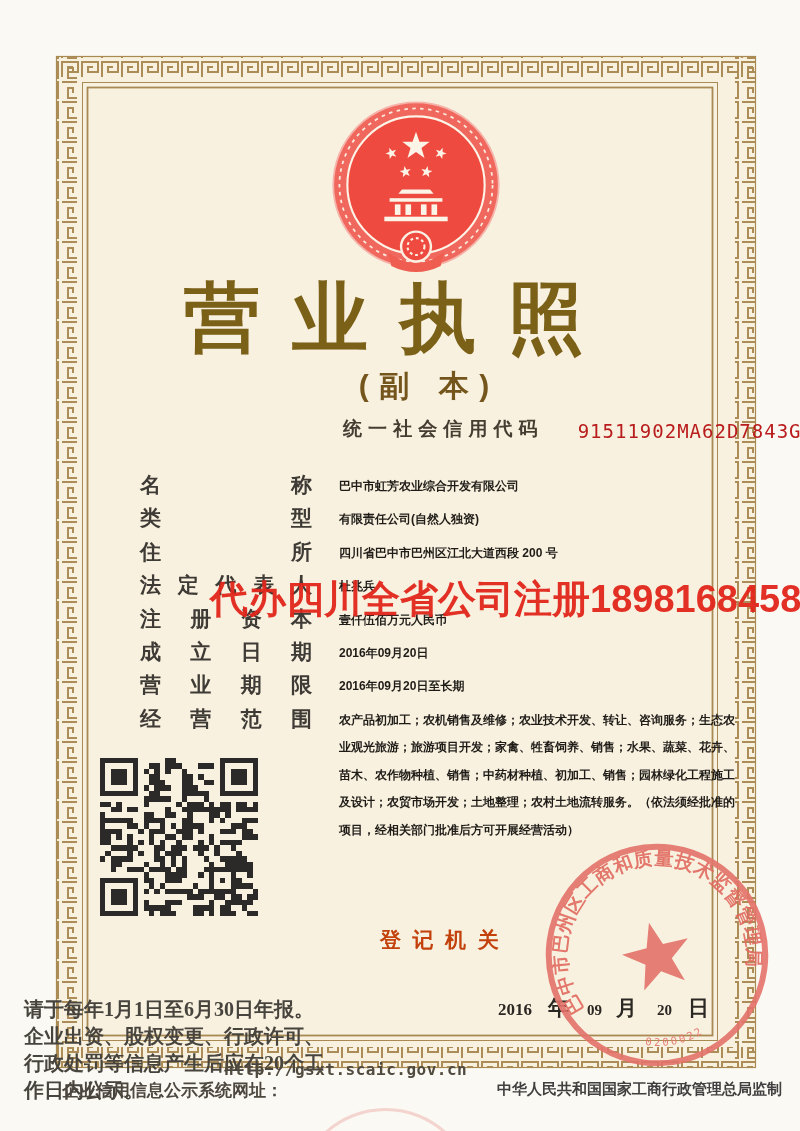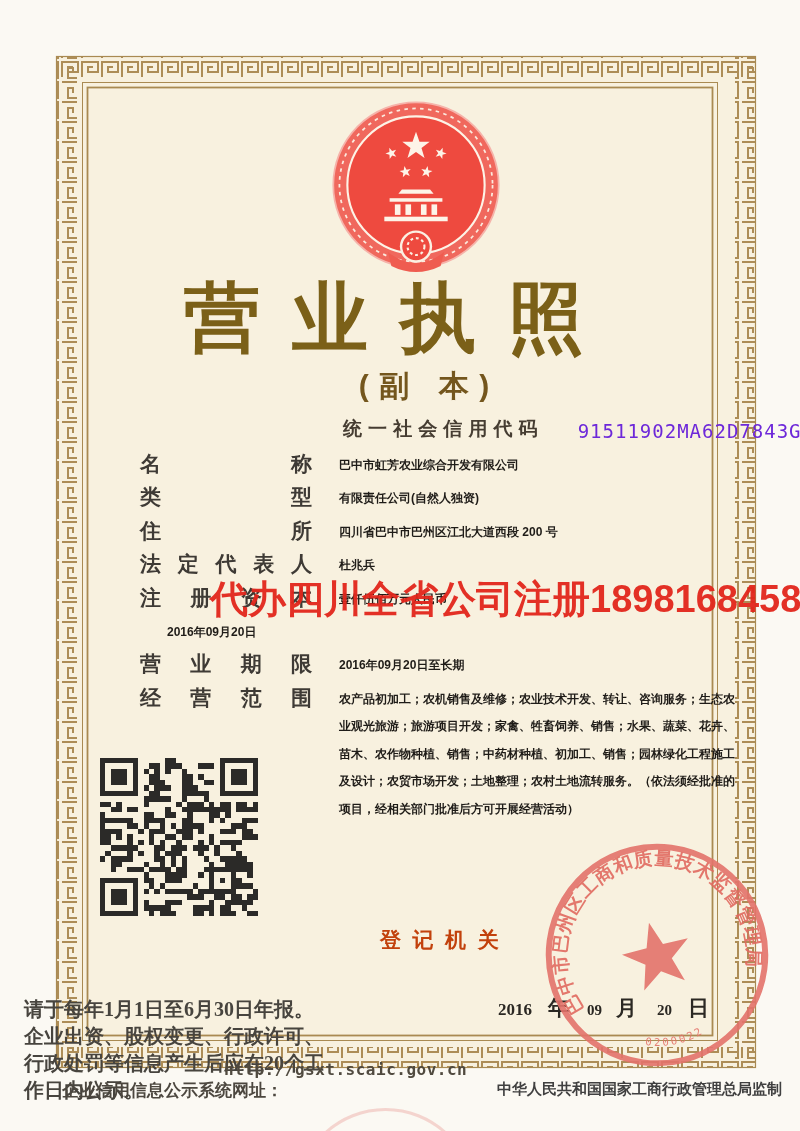--- a/index.html
+++ b/index.html
@@ -21,23 +21,23 @@
     letter-spacing:0.42em;text-indent:0.42em;
     font-family:"Liberation Sans","DejaVu Sans",sans-serif;
   }
   .subtitle{
     position:absolute;left:0;top:366px;width:800px;text-align:center;z-index:2;
     font-size:30px;font-weight:700;color:#74561d;letter-spacing:0.35em;text-indent:0.35em;padding-left:24px;
   }
   
   .code-row{position:absolute;left:343px;top:416px;z-index:2;display:flex;align-items:flex-end;gap:24px;}
   .code-label{font-size:19px;font-weight:800;color:#463d32;letter-spacing:0.32em;white-space:nowrap;}
-  .code-value{font-size:19px;color:#6d28d9;margin-left:10px;font-family:"DejaVu Sans Mono","Liberation Mono",monospace;letter-spacing:1px;white-space:nowrap;}
-  
-  .fields{position:absolute;left:140px;top:449px;width:600px;z-index:2;}
+  .code-value{font-size:19px;color:#b91c1c;margin-left:10px;font-family:"DejaVu Sans Mono","Liberation Mono",monospace;letter-spacing:1px;white-space:nowrap;}
+  
+  .fields{position:absolute;left:140px;top:470px;width:600px;z-index:2;}
   .frow{display:flex;align-items:flex-start;height:33.4px;}
   .frow.tall{height:auto;}
   .flab{
     width:172px;flex:0 0 172px;font-size:21px;font-weight:700;color:#3e3a35;
     line-height:30px;text-align:justify;text-align-last:justify;text-justify:inter-character;
   }
   .fval{
     margin-left:27px;font-size:12px;font-weight:700;color:#1f1c18;line-height:30px;
     white-space:nowrap;padding-top:1px;
   }
@@ -164,20 +164,21 @@
     </div>
     <div class="frow">
       <span class="flab">法定代表人</span>
       <span class="fval">杜兆兵</span>
     </div>
     <div class="frow">
       <span class="flab">注册资本</span>
       <span class="fval">壹仟伍佰万元人民币</span>
     </div>
     <div class="frow">
+      <span class="flab">成立日期</span>
       <span class="fval">2016年09月20日</span>
     </div>
     <div class="frow">
       <span class="flab">营业期限</span>
       <span class="fval">2016年09月20日至长期</span>
     </div>
     <div class="frow tall">
       <span class="flab">经营范围</span>
       <span class="fval">农产品初加工；农机销售及维修；农业技术开发、转让、咨询服务；生态农业观光旅游；旅游项目开发；家禽、牲畜饲养、销售；水果、蔬菜、花卉、苗木、农作物种植、销售；中药材种植、初加工、销售；园林绿化工程施工及设计；农贸市场开发；土地整理；农村土地流转服务。（依法须经批准的项目，经相关部门批准后方可开展经营活动）</span>
     </div>

